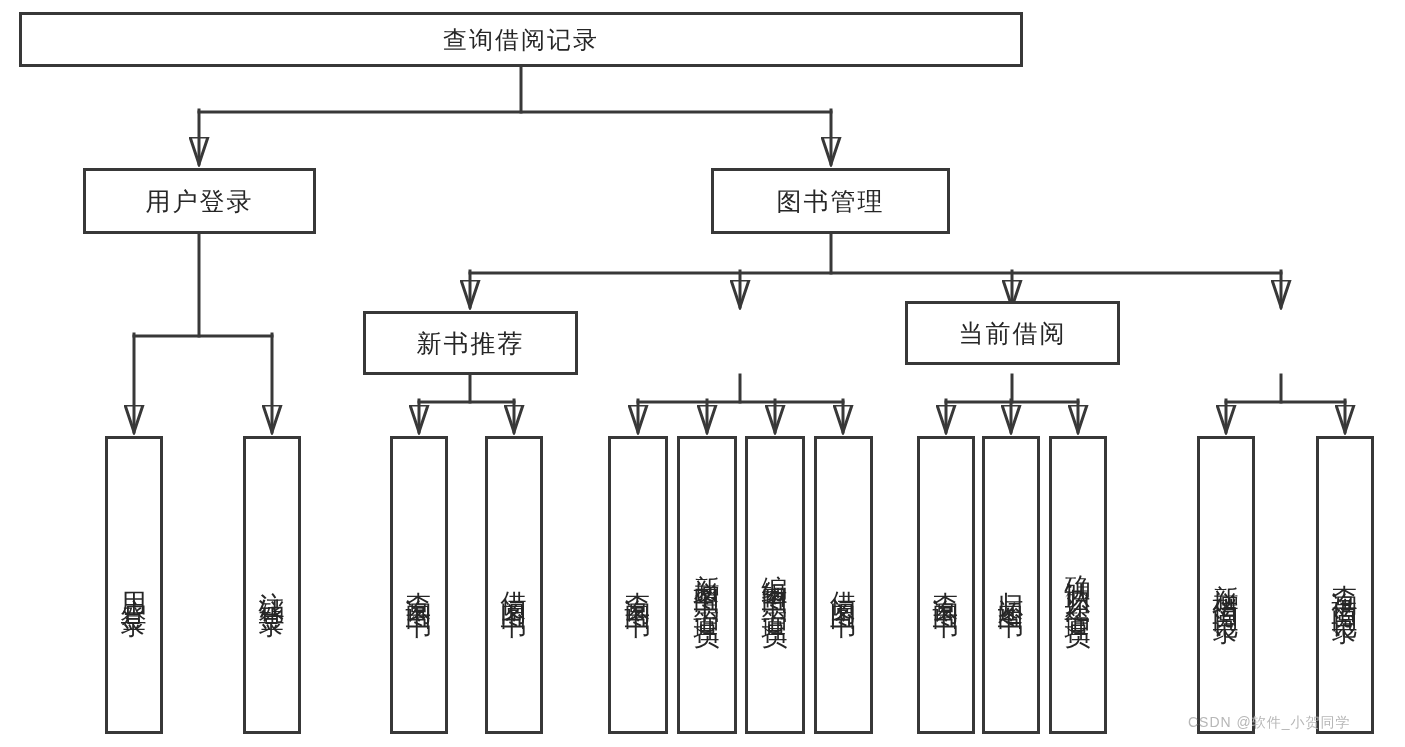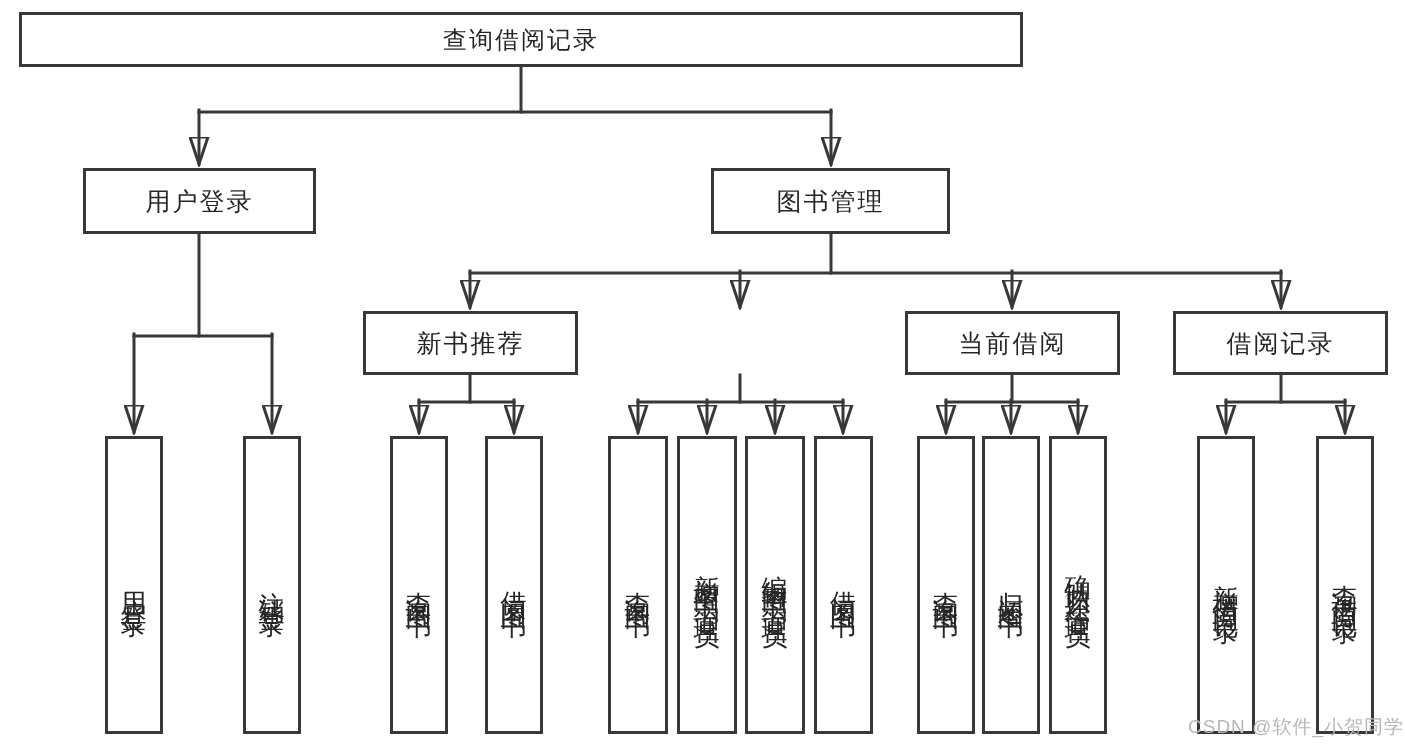--- a/index.html
+++ b/index.html
@@ -63,21 +63,21 @@
     color: #262626;
     font-size: 26px;
     letter-spacing: 7px;
     line-height: 1;
     white-space: nowrap;
   }
   .watermark {
     position: absolute;
     left: 1188px;
     top: 714px;
-    font-size: 19px;
+    font-size: 14px;
     letter-spacing: 1px;
     color: #b7b7b7;
     white-space: nowrap;
   }
 </style>
 </head>
 <body>
 
 <div class="stage">
 
@@ -150,25 +150,22 @@
   <div class="box" style="left:83px; top:168px; width:233px; height:66px;">
     <span class="lbl">用户登录</span>
   </div>
   <div class="box" style="left:363px; top:311px; width:215px; height:64px;">
     <span class="lbl">新书推荐</span>
   </div>
 
   <div class="box" style="left:711px; top:168px; width:239px; height:66px;">
     <span class="lbl">图书管理</span>
   </div>
-  <div class="box" style="left:905px; top:311px; width:215px; height:64px;">
+  <div class="box" style="left:905px; top:301px; width:215px; height:64px;">
     <span class="lbl">当前借阅</span>
-  </div>
-  <div class="box" style="left:1173px; top:311px; width:215px; height:64px;">
-    <span class="lbl">借阅记录</span>
   </div>
 
   <div class="leaf" style="left:105px; width:58px;">
     <span class="vlbl">用户登录</span>
   </div>
   <div class="leaf" style="left:243px; width:58px;">
     <span class="vlbl">注销登录</span>
   </div>
 
   <div class="leaf" style="left:390px; width:58px;">

